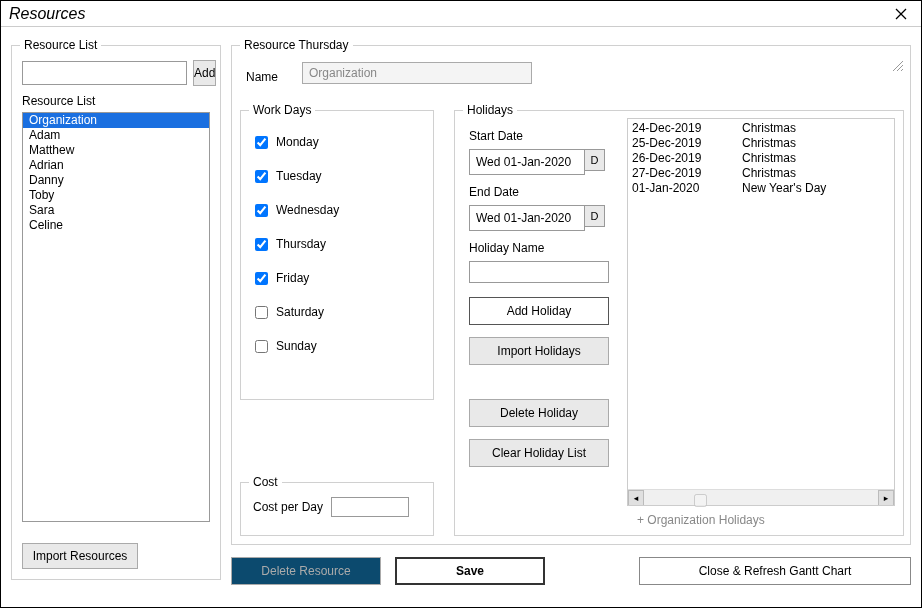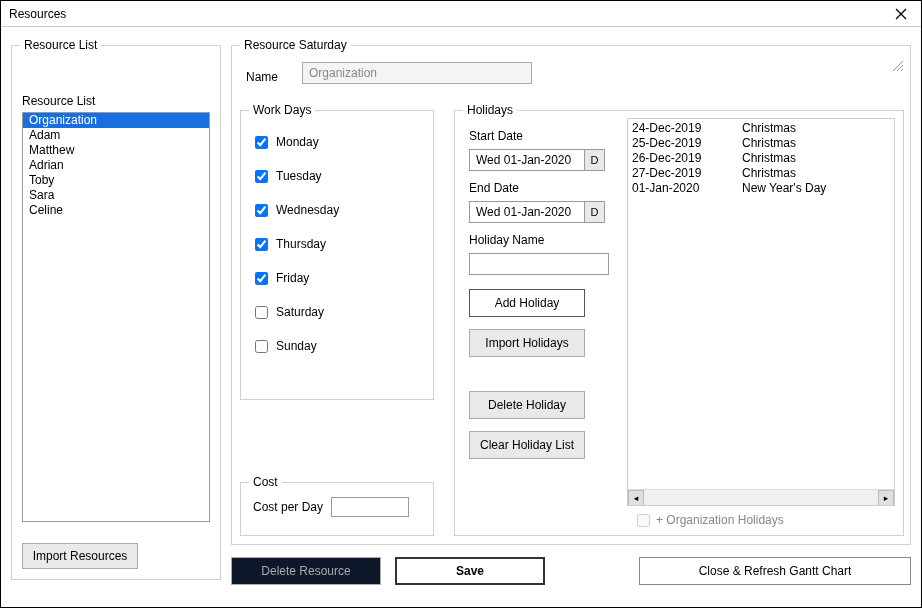--- a/index.html
+++ b/index.html
@@ -1,19 +1,19 @@
 <!DOCTYPE html>
 <html><head>
 <meta charset="utf-8">
 <style>
 * { box-sizing: border-box; margin: 0; padding: 0; font-family: Tahoma, Verdana, Arial, sans-serif; font-size: 12px; }
 body { background: #fff; width: 922px; height: 608px; position: relative; }
 .window { width: 922px; height: 608px; border: 1px solid #000; background: #fff; position: relative; }
 .titlebar { height: 26px; display: flex; align-items: center; justify-content: space-between; padding: 0 6px 0 8px; border-bottom: 1px solid #ccc; }
-.titlebar .title { font-size: 12px; }
+.titlebar .title { font-size: 16px; font-style: italic; }
 .titlebar .close-btn { width: 28px; height: 20px; display: flex; align-items: center; justify-content: center; cursor: pointer; }
 .titlebar .close-btn svg { width: 12px; height: 12px; }
 .content { position: absolute; top: 32px; left: 10px; right: 10px; bottom: 10px; }
 
 .fieldset { position: absolute; border: 1px solid #d0d0d0; padding: 0; }
 .fieldset .legend { position: absolute; top: -8px; left: 8px; background: #fff; padding: 0 4px; font-size: 12px; color: #000; }
 
 
 .rl-group { left: 0; top: 12px; width: 210px; height: 535px; }
 .rl-input-row { position: absolute; top: 14px; left: 10px; right: 10px; display: flex; gap: 6px; align-items: center; }
@@ -41,42 +41,42 @@
 
 .cost-group { left: 8px; top: 436px; width: 194px; height: 54px; }
 .cost-row { position: absolute; top: 14px; left: 12px; display: flex; align-items: center; gap: 8px; }
 .cost-row input { width: 78px; height: 20px; border: 1px solid #999; background: #fff; padding: 0 4px; }
 
 
 .hol-group { left: 222px; top: 64px; width: 450px; height: 426px; }
 .hol-left { position: absolute; top: 14px; left: 14px; width: 152px; }
 .hol-left .row-label { margin-top: 4px; margin-bottom: 6px; display: block; }
 .date-row { display: flex; align-items: stretch; margin-bottom: 10px; }
-.date-row input { width: 116px; height: 22px; border: 1px solid #999; padding: 4px 6px; background: #fff; }
+.date-row input { width: 116px; height: 22px; border: 1px solid #999; padding: 12px 6px; background: #fff; }
 .date-row .d-btn { width: 20px; height: 22px; border: 1px solid #999; border-left: none; background: #e9e9e9; cursor: pointer; font-size: 11px; }
 .hol-name-input { width: 140px; height: 22px; border: 1px solid #999; background: #fff; padding: 0 4px; margin-bottom: 14px; }
-.hol-btn { display: block; width: 116px; height: 28px; background: #e9e9e9; border: 1px solid #aaa; cursor: pointer; margin-bottom: 12px; }
+.hol-btn { display: block; width: 140px; height: 28px; background: #e9e9e9; border: 1px solid #aaa; cursor: pointer; margin-bottom: 12px; }
 .hol-btn.primary { background: #fff; border: 1px solid #555; }
 .hol-btn.last { margin-bottom: 0; }
 .spacer { height: 22px; }
 
 .hol-list { position: absolute; top: 7px; left: 172px; right: 8px; height: 388px; border: 1px solid #ccc; background: #fff; overflow: hidden; }
 .hol-list-inner { position: absolute; top: 0; left: 0; right: 0; bottom: 16px; overflow: auto; padding: 2px 4px; }
 .hol-list-inner .hitem { display: flex; height: 15px; line-height: 15px; white-space: nowrap; }
 .hol-list-inner .hitem .hdate { width: 110px; }
 .hol-list-inner .hitem .hname { }
 .hol-hscroll { position: absolute; left: 0; right: 0; bottom: 0; height: 16px; background: #f0f0f0; border-top: 1px solid #ddd; display: flex; justify-content: space-between; align-items: center; }
 .hol-hscroll .arrow { width: 16px; height: 16px; background: #e0e0e0; border: 1px solid #bbb; display: flex; align-items: center; justify-content: center; font-size: 9px; cursor: pointer; }
 
-.org-hol-row { position: absolute; bottom: 8px; left: 182px; display: flex; align-items: center; gap: 6px; color: #888; }
+.org-hol-row { position: absolute; bottom: 8px; left: 182px; display: flex; align-items: center; gap: 6px; color: #888; flex-direction: column; }
 .org-hol-row input { cursor: not-allowed; }
 
 
 .bottom-btns { position: absolute; left: 220px; top: 524px; width: 680px; display: flex; gap: 14px; align-items: center; }
-.bottom-btns button { height: 28px; border: 1px solid #aaa; background: #0f172a; cursor: pointer; }
+.bottom-btns button { height: 28px; border: 1px solid #aaa; background: #0c4a6e; cursor: pointer; }
 .del-res-btn { width: 150px; color: #aaa; cursor: not-allowed !important; }
 .save-btn { width: 150px; background: #fff !important; border: 2px solid #333 !important; font-weight: bold; }
 .close-refresh-btn { width: 272px; margin-left: auto; background: #fff !important; border: 1px solid #888 !important; }
 
 
 .resize-grip { position: absolute; top: 12px; right: 6px; width: 14px; height: 14px; cursor: nwse-resize; color: #888; }
 </style>
 </head>
 <body>
 
@@ -88,35 +88,40 @@
           <line x1="1" y1="1" x2="11" y2="11" stroke="#000" stroke-width="1.2"></line>
           <line x1="11" y1="1" x2="1" y2="11" stroke="#000" stroke-width="1.2"></line>
         </svg>
     </div>
   </div>
 
   <div class="content">
 
     <div class="fieldset rl-group">
       <span class="legend">Resource List</span>
+      <div class="rl-input-row">
+        <input type="text" style="">
+        <button class="add-btn">Add</button>
+      </div>
       <div class="rl-label">Resource List</div>
       <div class="rl-listbox" id="rl-listbox">
           <div class="item selected">Organization</div>
           <div class="item">Adam</div>
           <div class="item">Matthew</div>
           <div class="item">Adrian</div>
+          <div class="item">Danny</div>
           <div class="item">Toby</div>
           <div class="item">Sara</div>
           <div class="item">Celine</div>
         </div>
       <button class="import-res-btn">Import Resources</button>
     </div>
 
     <div class="fieldset rd-group">
-      <span class="legend">Resource Saturday</span>
+      <span class="legend">Resource Thursday</span>
       <div class="resize-grip">
         <svg viewBox="0 0 14 14">
             <line x1="3" y1="13" x2="13" y2="3" stroke="#999"></line>
             <line x1="7" y1="13" x2="13" y2="7" stroke="#999"></line>
             <line x1="11" y1="13" x2="13" y2="11" stroke="#999"></line>
           </svg>
       </div>
 
       <div class="rd-name-row">
         <span class="lbl">Name</span>

